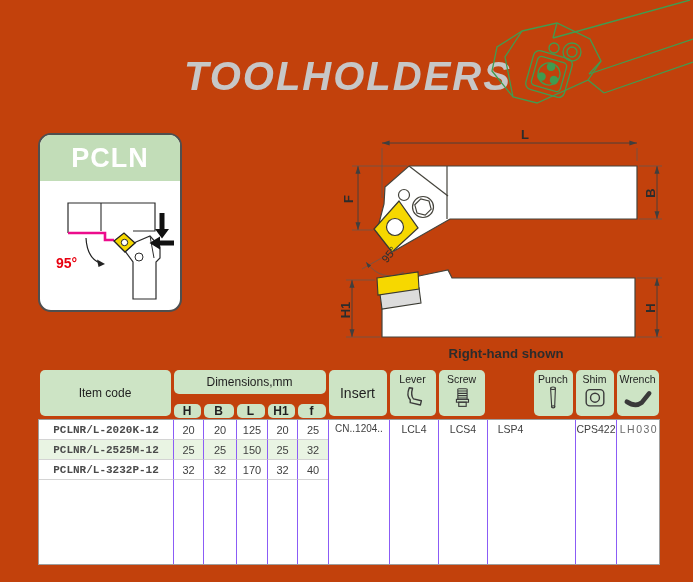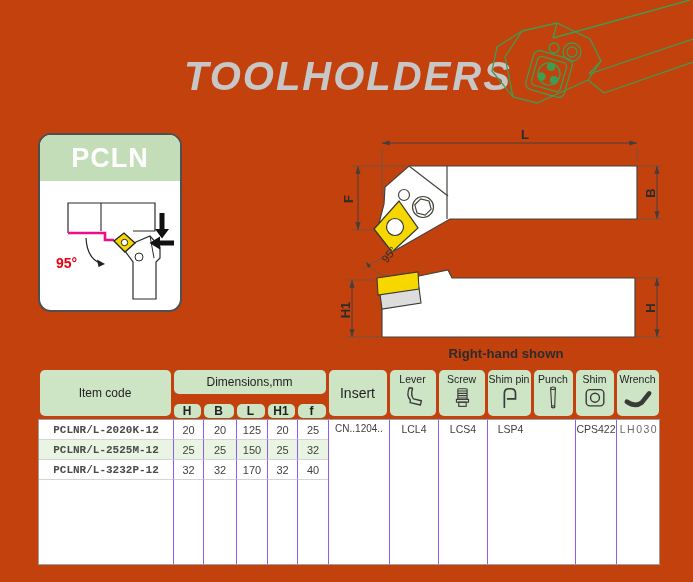--- a/index.html
+++ b/index.html
@@ -198,26 +198,20 @@
         </svg>
       </div>
       <div class="g acc" style="grid-column:9">
         <span class="al">Screw</span>
         <svg width="30" height="26" viewBox="0 0 32 28">
           <path d="M12,4 H21 M11.5,6.5 H21.5 M11.5,9 H21.5 M11.5,11.5 H21.5 M11.5,14 H21.5 M11.5,4 V15.5 M21.5,4 V15.5" stroke-width="1.2"></path>
           <rect x="10" y="15.5" width="13" height="3" stroke-width="1.2"></rect>
           <rect x="12.5" y="18.5" width="8" height="4.5" stroke-width="1.2"></rect>
         </svg>
       </div>
-      <div class="g acc" style="grid-column:10">
-        <span class="al">Shim pin</span>
-        <svg width="30" height="26" viewBox="0 0 32 28">
-          <path d="M11,24 V9 C11,5.5 13,4 16,4 H18 C21.5,4 23,6 23,9 V15 H14.5" stroke-width="1.8" stroke-linecap="round"></path>
-        </svg>
-      </div>
       <div class="g acc" style="grid-column:11">
         <span class="al">Punch</span>
         <svg width="30" height="26" viewBox="0 0 32 28">
           <ellipse cx="16" cy="3.5" rx="2.6" ry="1.3" stroke-width="1.2"></ellipse>
           <path d="M13.4,3.5 L14.6,23.5 M18.6,3.5 L17.8,23.5" stroke-width="1.2"></path>
           <ellipse cx="16.2" cy="23.5" rx="1.9" ry="1.1" stroke-width="1.2"></ellipse>
         </svg>
       </div>
       <div class="g acc" style="grid-column:12">
         <span class="al">Shim</span>

